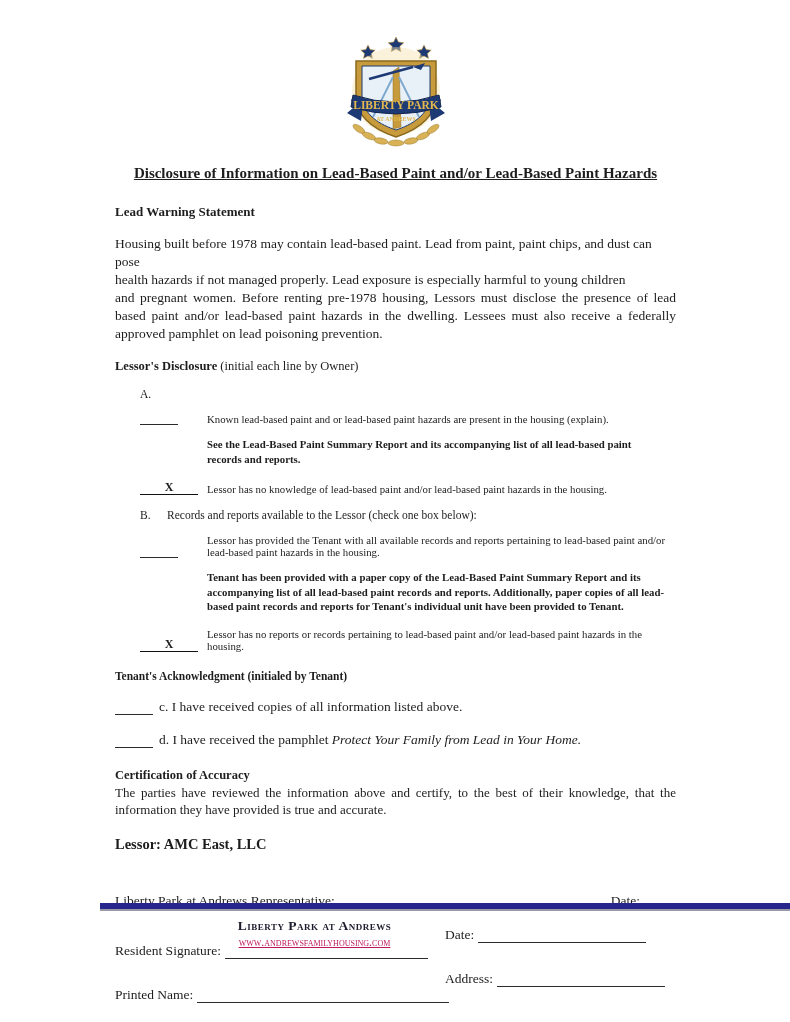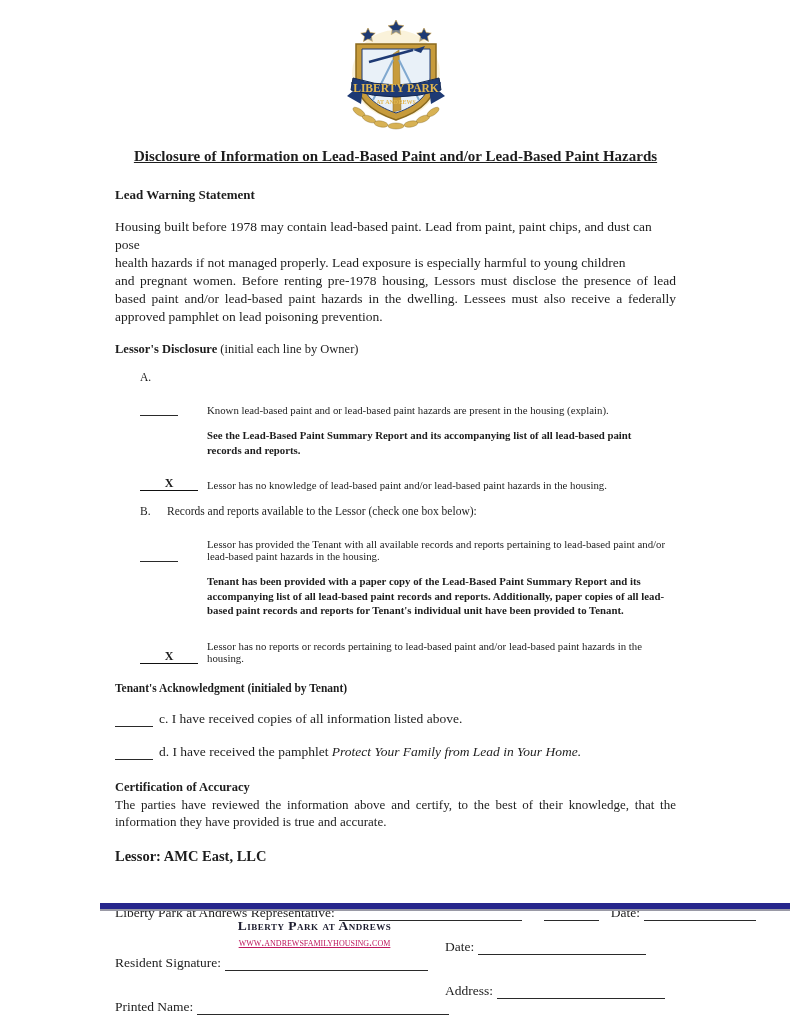--- a/index.html
+++ b/index.html
@@ -4,39 +4,39 @@
 <style>
   html,body{margin:0;padding:0;background:#fff;}
   .page{
     position:relative;
     width:790px;height:1022px;
     background:#fff;
     font-family:"Liberation Serif", serif;
     color:#1d1d1d;
     overflow:hidden;
   }
-  .content{padding:0 114px 0 115px;}
+  .content{padding:17px 114px 0 115px;}
   .logo-wrap{padding-top:12px;text-align:center;}
   .doc-title{
     margin-top:10px;text-align:center;
     font-size:15px;font-weight:bold;text-decoration:underline;
   }
   .lws-heading{margin-top:22px;font-size:13px;font-weight:bold;}
   .lead-para{margin-top:15px;font-size:13.5px;line-height:18px;}
   .lead-para .jline{display:block;}
   .lead-para .jrest{display:block;text-align:justify;}
   .lessor-heading{margin-top:16px;font-size:12.5px;}
   .lessor-heading b{font-weight:bold;}
   .item-row{display:flex;margin-left:25px;margin-top:14px;font-size:11.5px;}
   .item-label{width:27px;flex:0 0 27px;}
   .sub-row{display:flex;margin-left:25px;margin-top:13px;font-size:10.8px;align-items:flex-end;}
   .blank{display:inline-block;border-bottom:1px solid #2a2a2a;height:11px;}
   .blank.b38{width:38px;flex:0 0 38px;}
   .sub-row .gap{width:29px;flex:0 0 29px;}
-  .sub-text{max-width:462px;margin-top:8px;}
+  .sub-text{max-width:462px;}
   .bold-note{
     margin-left:92px;margin-top:12px;width:458px;
     font-size:10.8px;font-weight:bold;line-height:14.5px;
   }
   .initial-row{display:flex;margin-left:25px;margin-top:14px;font-size:10.8px;align-items:flex-end;}
   .initial-blank{
     width:58px;flex:0 0 58px;border-bottom:1.5px solid #111;
     text-align:center;font-weight:bold;font-size:12px;height:14px;line-height:14px;
   }
   .initial-row .gap2{width:9px;flex:0 0 9px;}

